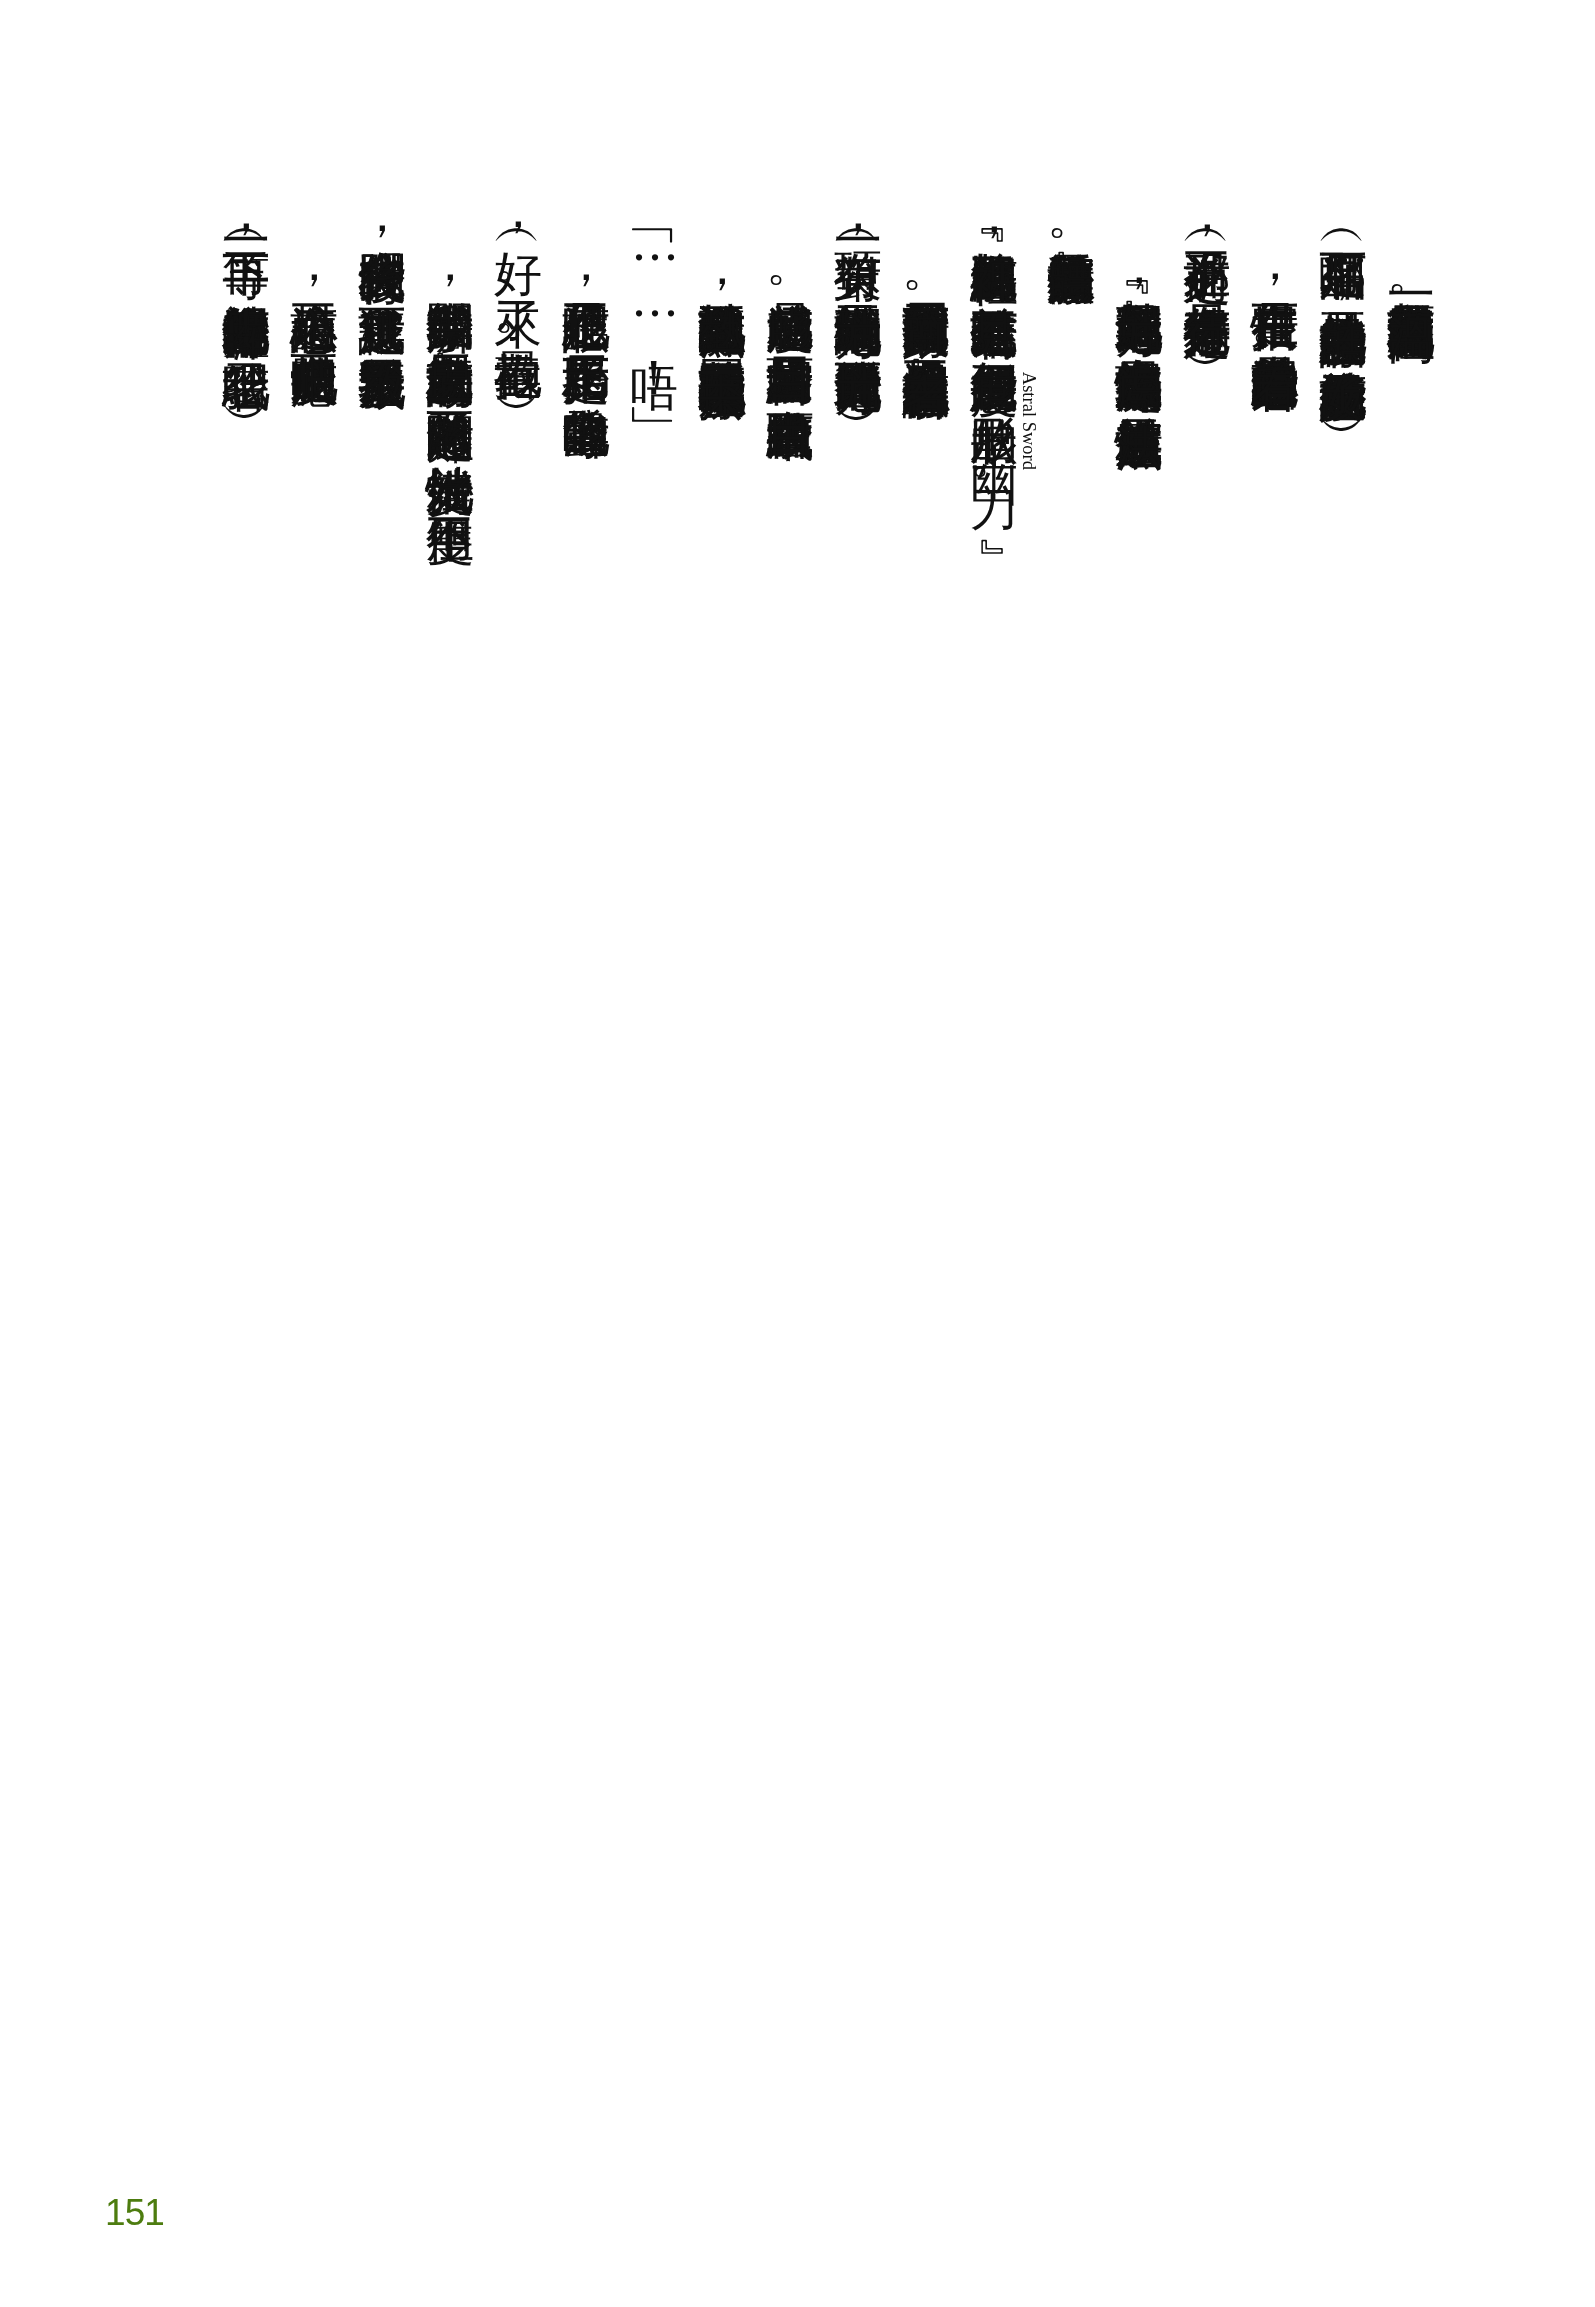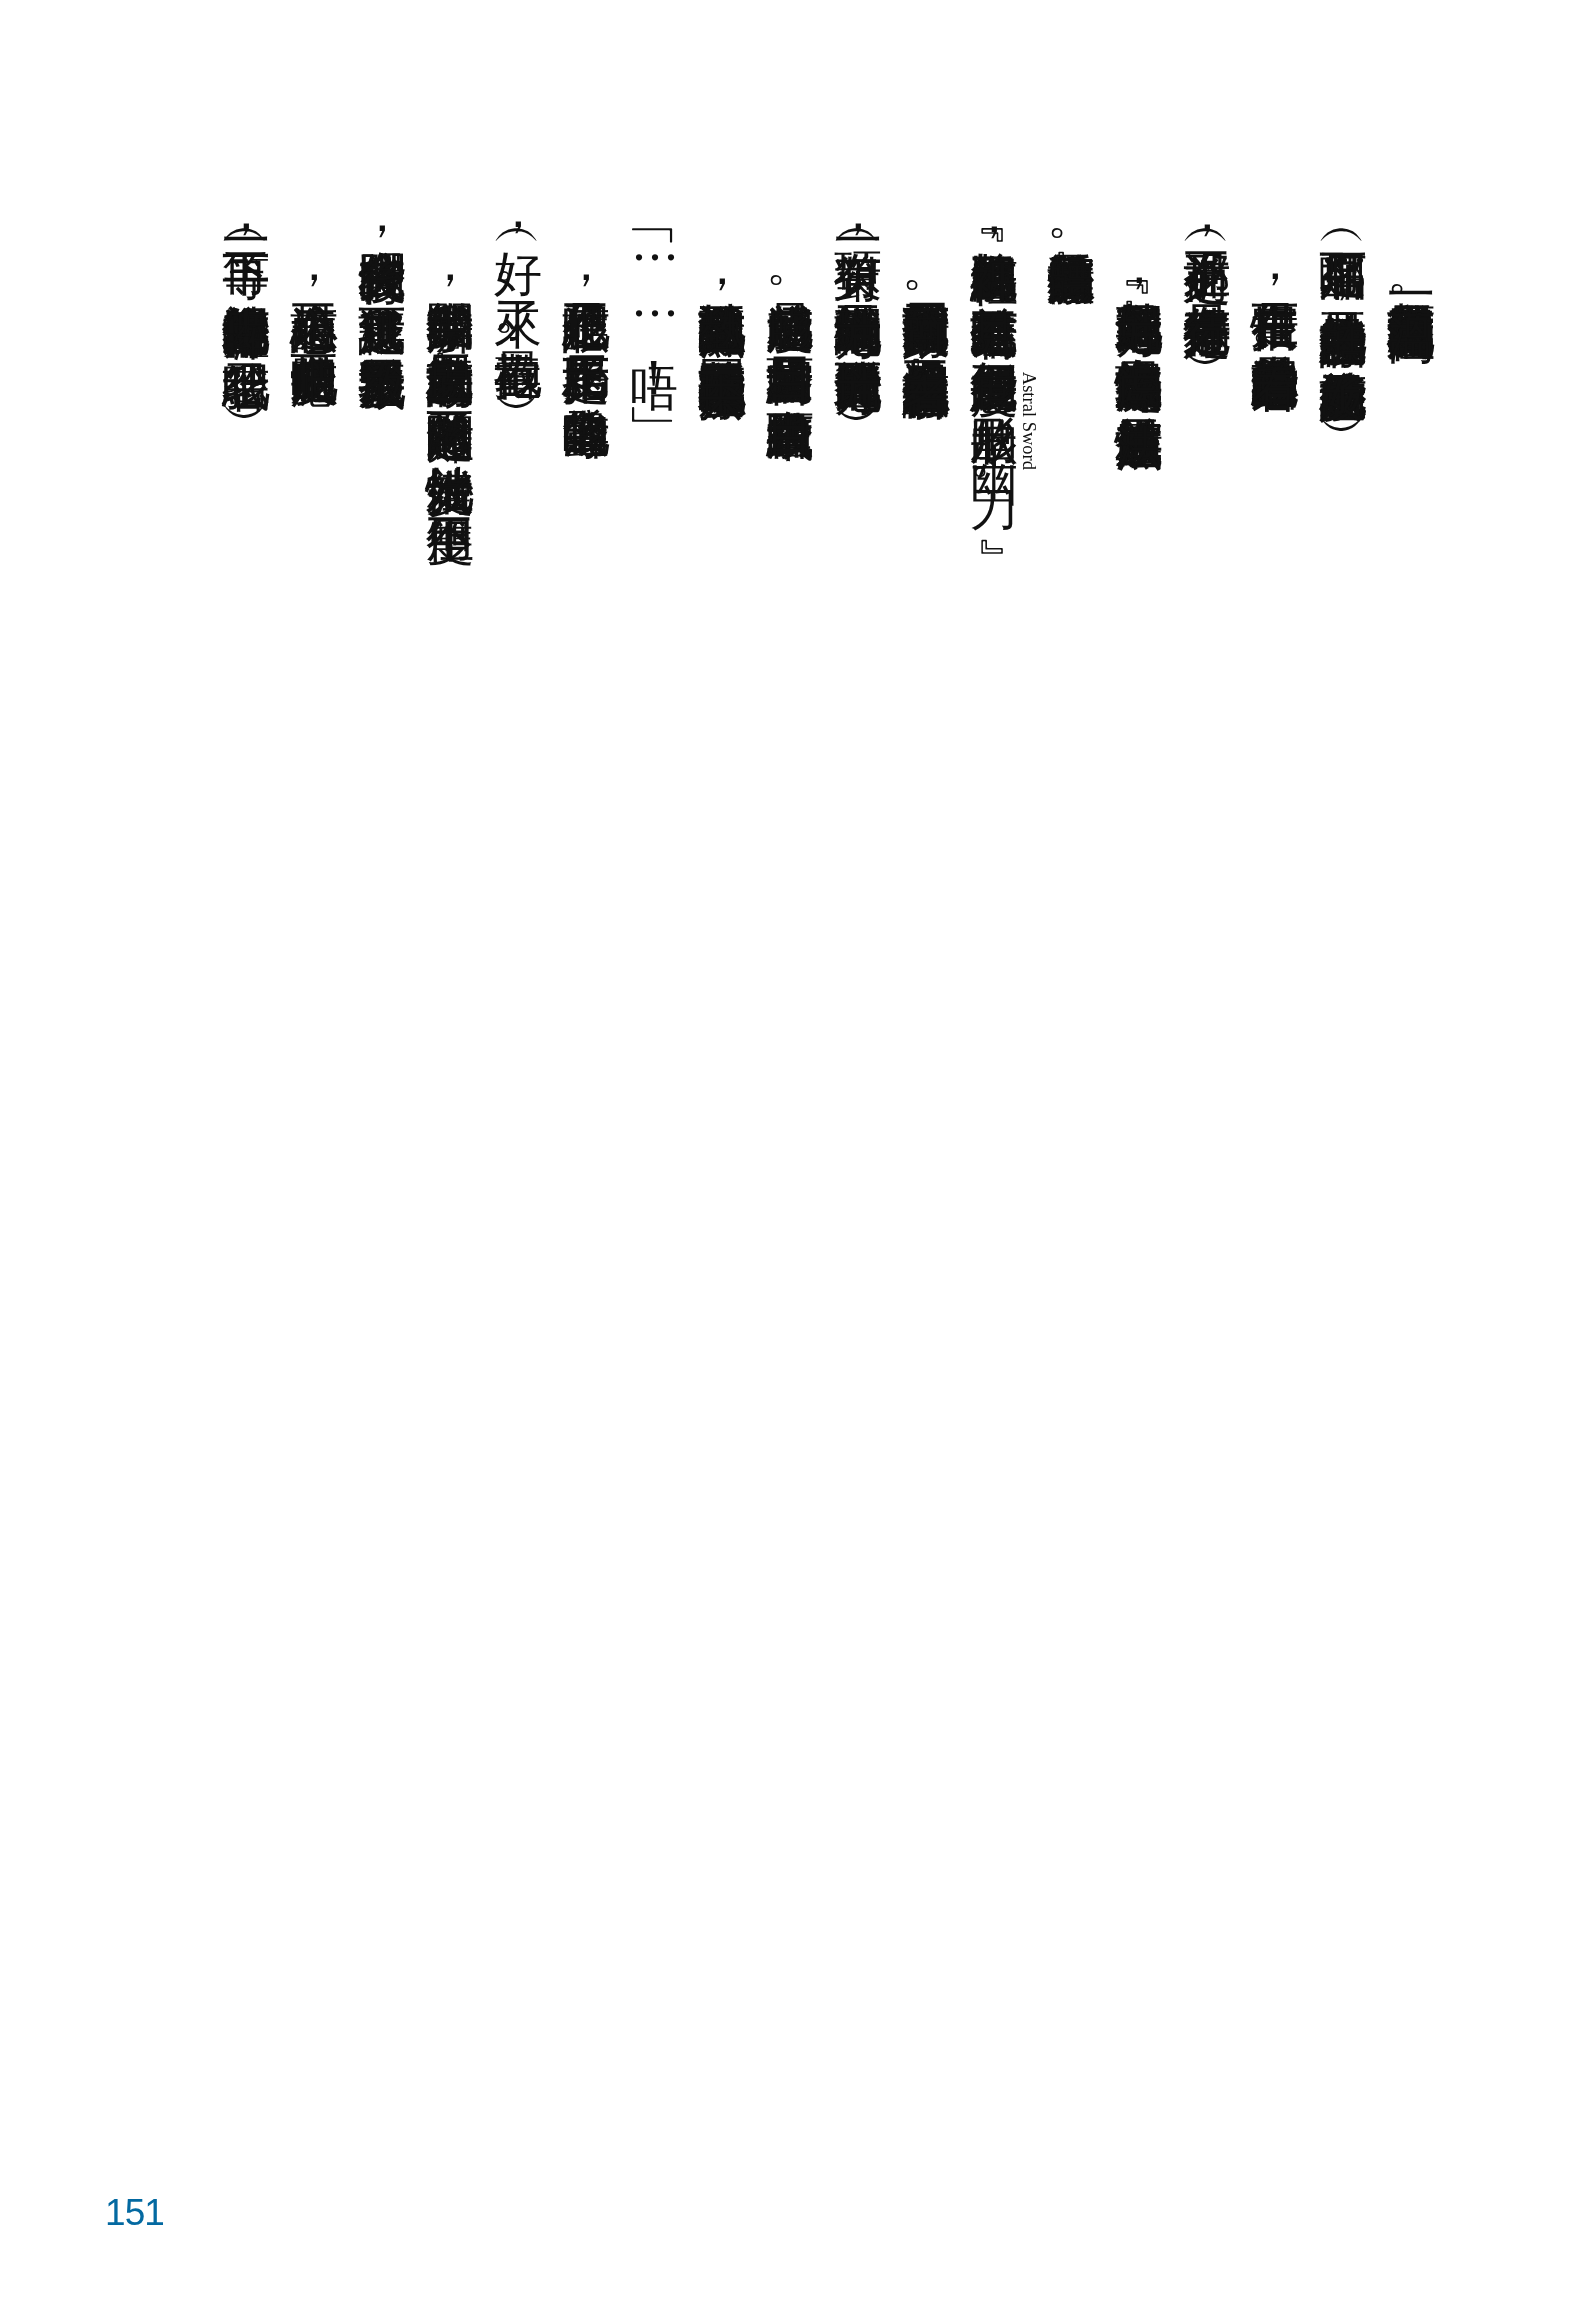--- a/index.html
+++ b/index.html
@@ -54,21 +54,21 @@
       text-orientation: sideways;
       writing-mode: vertical-rl;
     }
     .page-number {
       position: absolute;
       left: 105px;
       top: 2192px;
       font-family: "Liberation Sans", "DejaVu Sans", sans-serif;
       font-size: 37px;
       font-weight: 300;
-      color: #0369a1;
+      color: #4d7c0f;
       letter-spacing: -0.9px;
     }
   </style>
 </head>
 <body>
 
 <div class="page">
   <div class="text-block">
     <span class="line indent">我頻繁光顧馬尾女的另一個理由就在於她裡面的高溫。</span>
     <span class="line">（那可是名品啊…只要她待客態度能像樣些的話，應該就能成為格外出色的妓女了。）</span>

